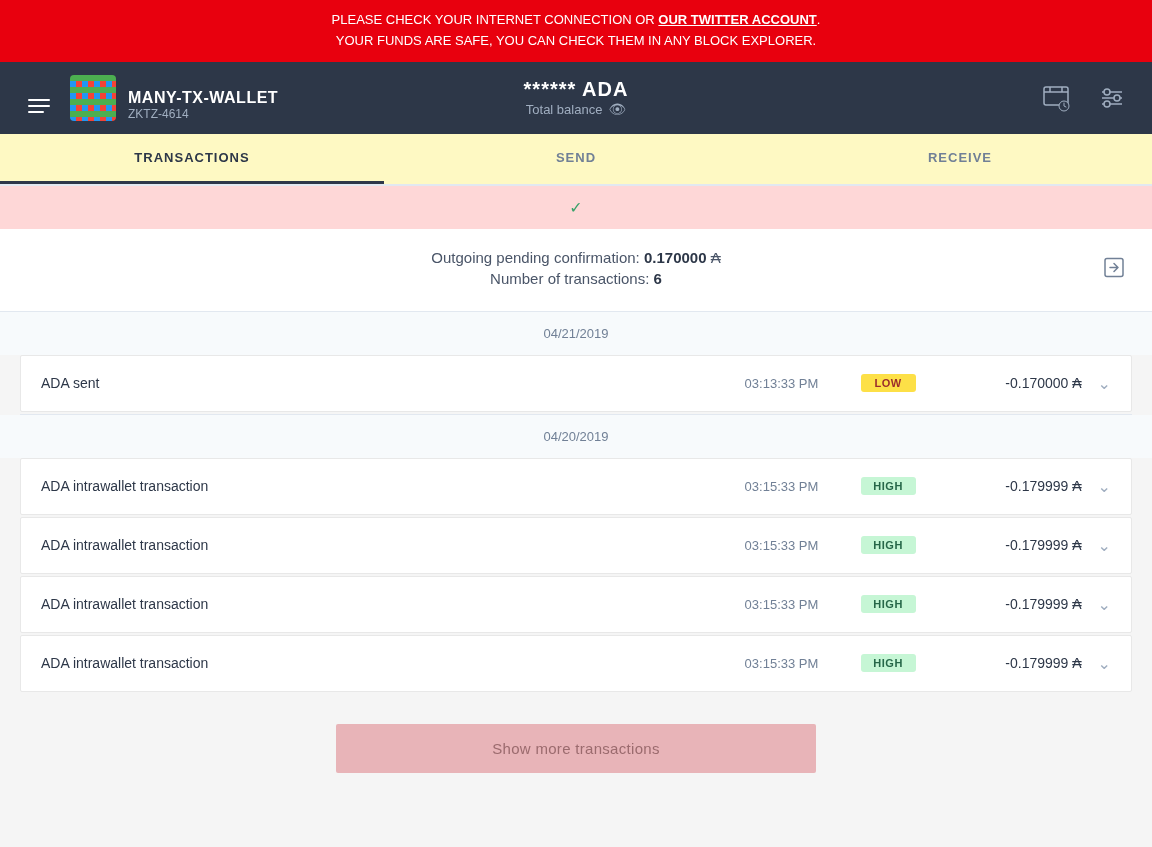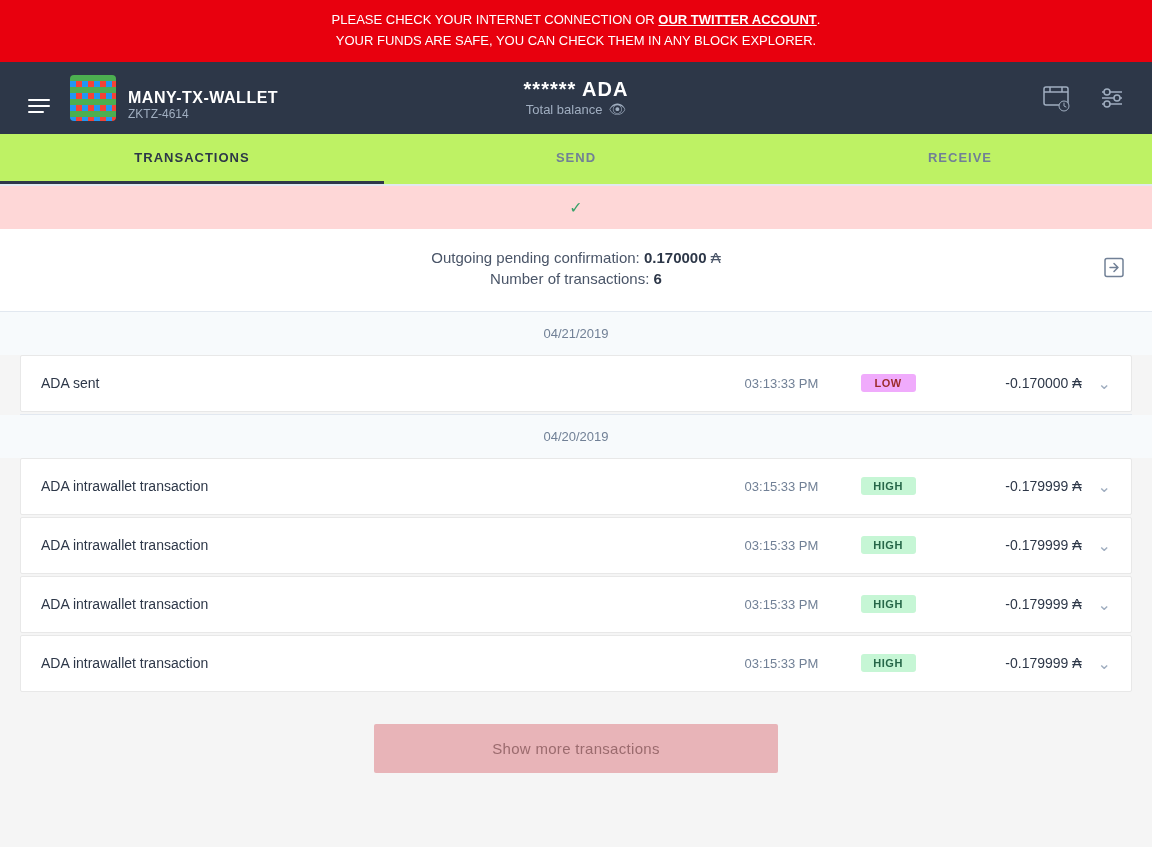--- a/index.html
+++ b/index.html
@@ -124,21 +124,21 @@
       border-radius: 4px;
       font-size: 20px;
       display: flex;
       align-items: center;
       justify-content: center;
     }
 
     
     .nav-tabs {
       display: flex;
-      background: #bef264;
+      background: #fef9c3;
       border-bottom: 2px solid #e2e8f0;
     }
     .nav-tab {
       flex: 1;
       text-align: center;
       padding: 16px;
       font-size: 13px;
       font-weight: 600;
       letter-spacing: 1px;
       color: #718096;
@@ -229,21 +229,21 @@
     .tx-badge {
       padding: 3px 10px;
       border-radius: 3px;
       font-size: 11px;
       font-weight: bold;
       letter-spacing: 0.5px;
       min-width: 55px;
       text-align: center;
     }
     .badge-low {
-      background: #f0abfc;
+      background: #fde047;
       color: #9b2c2c;
     }
     .badge-high {
       background: #c6f6d5;
       color: #276749;
     }
     .tx-amount {
       font-size: 14px;
       font-weight: 500;
       color: #2d3748;
@@ -260,21 +260,21 @@
     .show-more-container {
       display: flex;
       justify-content: center;
       padding: 30px 20px;
     }
     .show-more-btn {
       background: #e8b4b8;
       color: #9b6b6e;
       border: none;
       padding: 16px 0;
-      width: 404px;
+      width: 480px;
       font-size: 15px;
       cursor: pointer;
       border-radius: 2px;
       font-weight: 500;
       letter-spacing: 0.3px;
     }
 
     .section-divider {
       border: none;
       border-top: 1px solid #e2e8f0;

